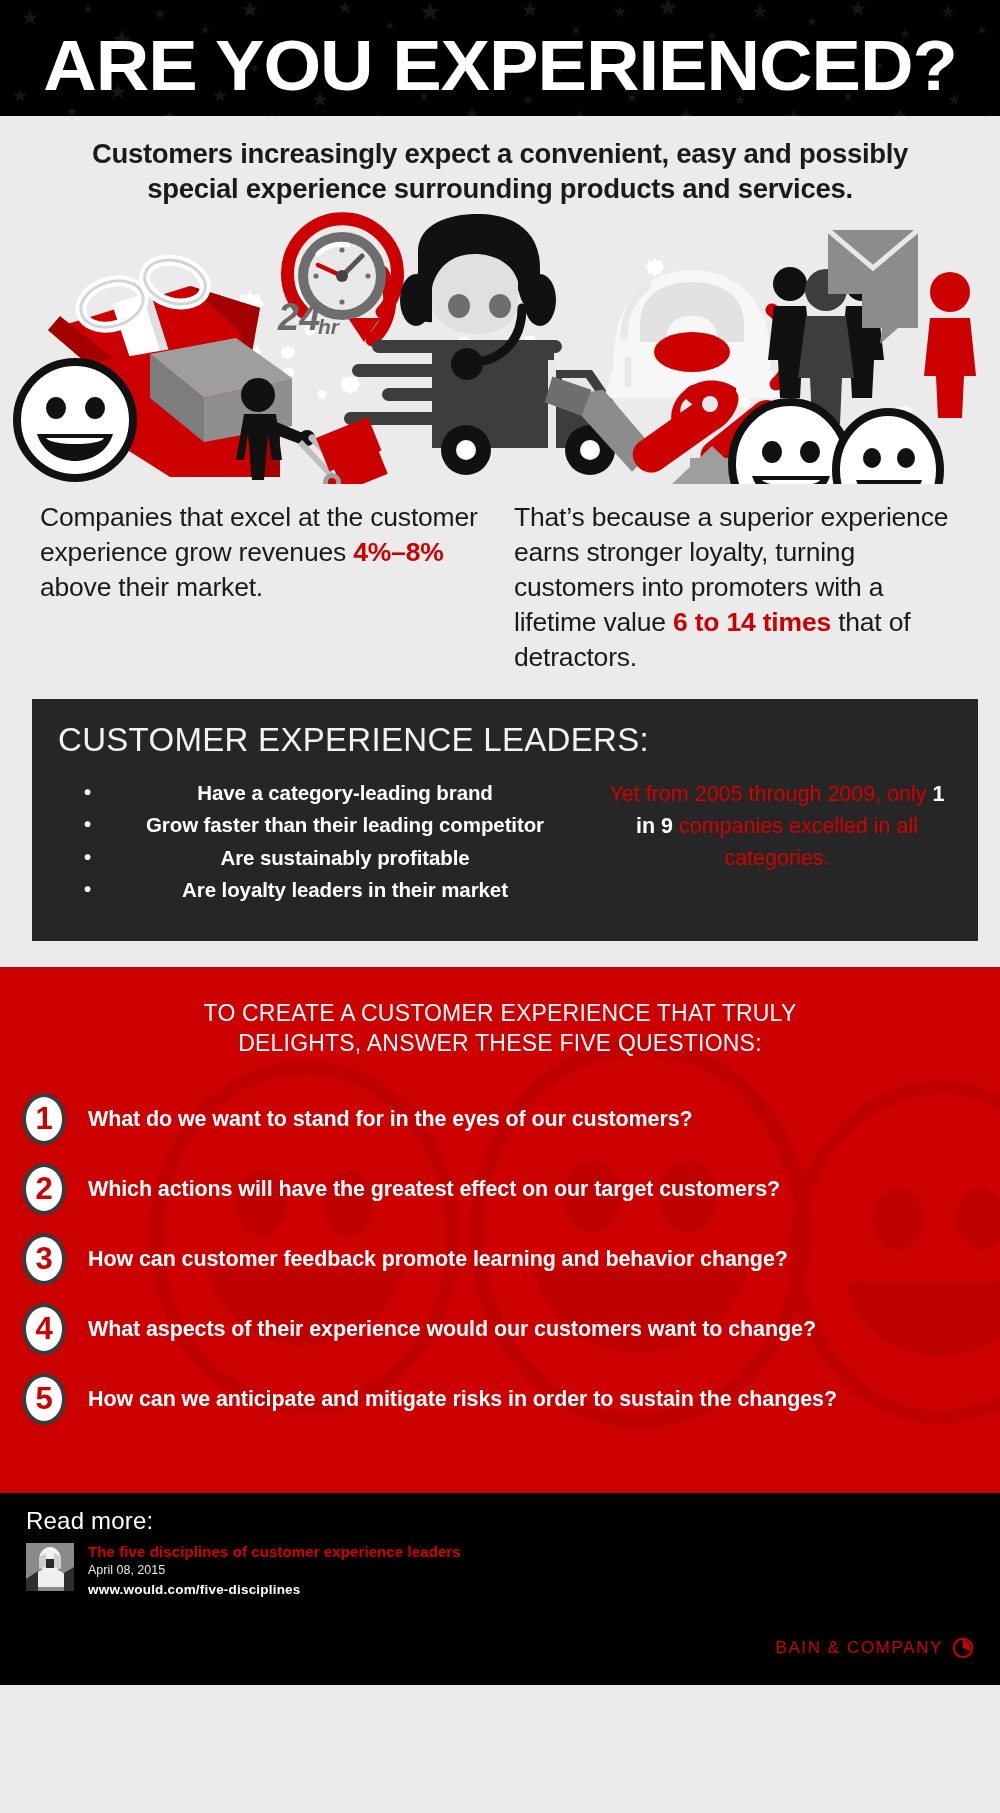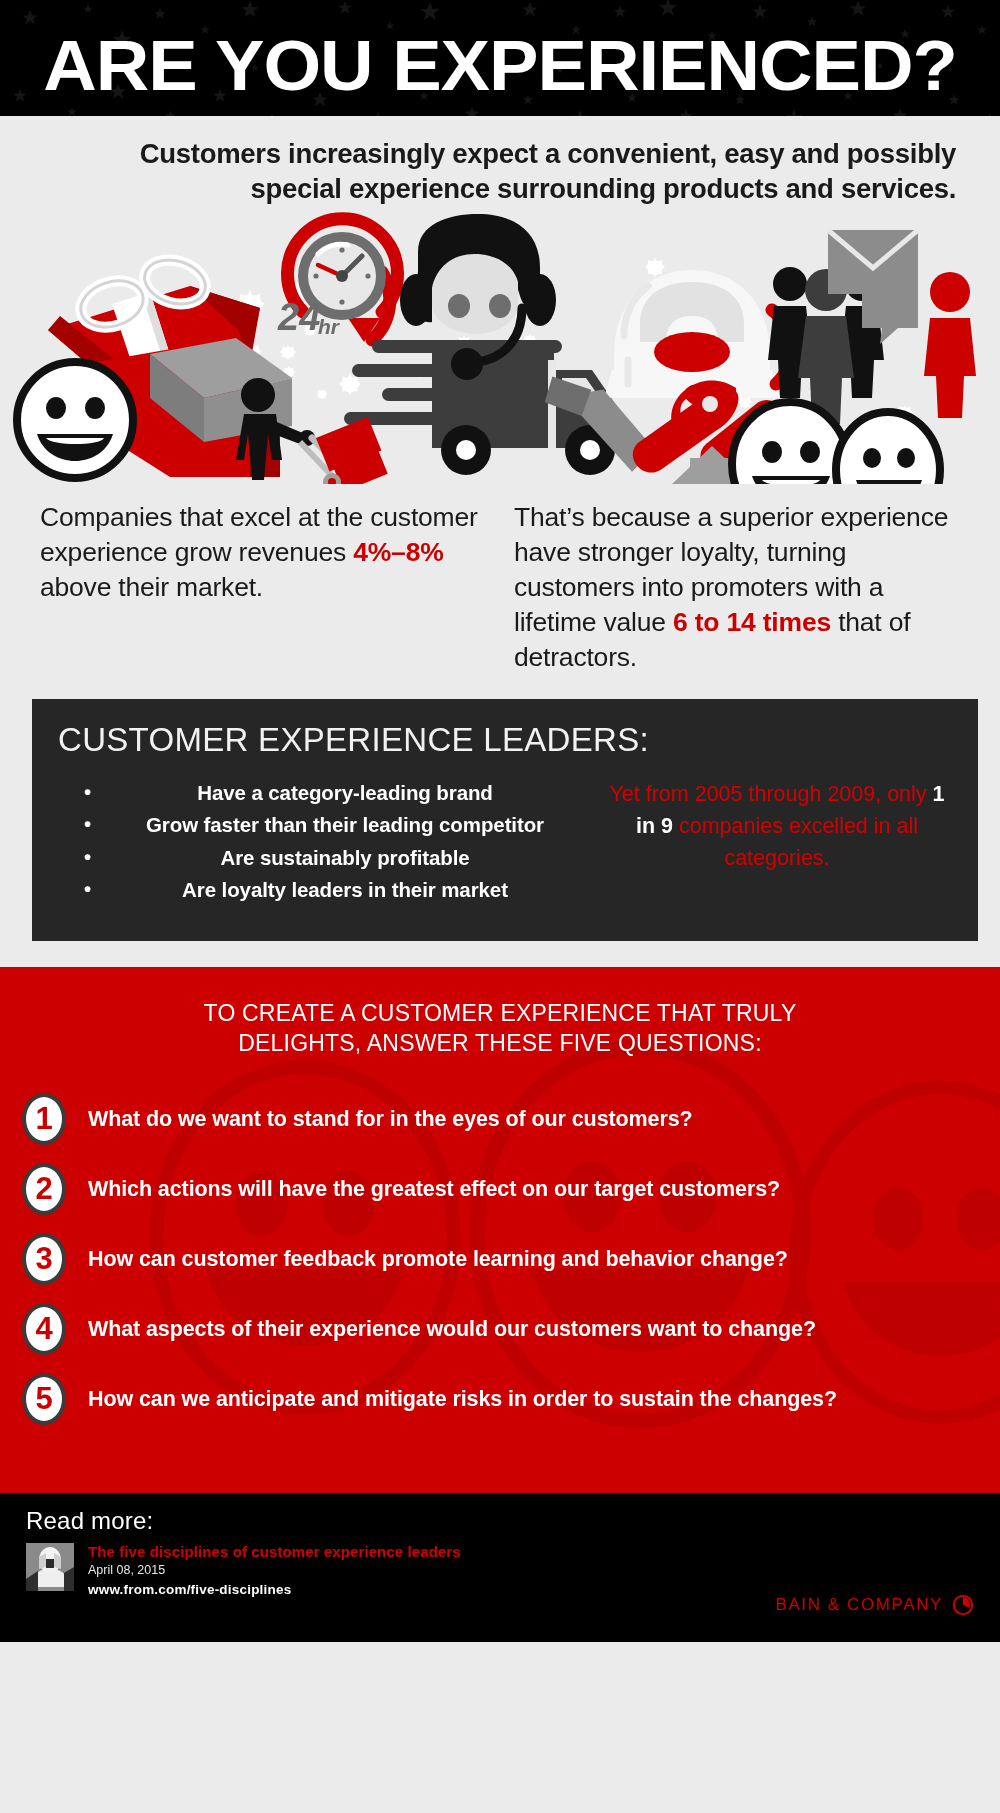--- a/index.html
+++ b/index.html
@@ -29,21 +29,21 @@
     font-size: 70px;
     letter-spacing: -1px;
     text-align: center;
     line-height: 132px;
     transform: scaleX(1.06);
   }
 
   
   .intro {
     padding: 20px 44px 6px 44px;
-    text-align: right;
+    text-align: center;
     color: #1a1a1a;
     font-weight: bold;
     font-size: 27.5px;
     line-height: 1.28;
     letter-spacing: -0.3px;
   }
 
   
   .illo { position: relative; width: 1000px; height: 272px; font-style: italic; }
   .illo svg { display: block; }
@@ -156,21 +156,21 @@
     color: #ffffff;
     font-weight: bold;
     font-size: 21.5px;
     letter-spacing: -0.1px;
   }
 
   
   .footer {
     position: relative;
     background: #000000;
-    height: 149px;
+    height: 192px;
     padding: 14px 26px 0 26px;
   }
   .readmore {
     color: #ffffff;
     font-size: 24px;
     font-family: "Liberation Sans Narrow", "Liberation Sans", sans-serif;
     margin-bottom: 8px;
     letter-spacing: 0.2px;
   }
   .article { display: flex; gap: 14px; align-items: flex-start; }
@@ -469,21 +469,21 @@
         <path d="M856,268 C866,300 912,300 922,268 Z" fill="#111111"></path>
       </g>
     </svg>
   </div>
 
   <div class="cols">
     <div class="col">
       <span>Companies that excel at the customer experience grow revenues </span><span class="hl">4%–8%</span><span> above their market.</span>
     </div>
     <div class="col">
-      <span>That’s because a superior experience have stronger loyalty, turning customers into promoters with a lifetime value </span><span class="hl">6 to 14 times</span><span> that of detractors.</span>
+      <span>That’s because a superior experience earns stronger loyalty, turning customers into promoters with a lifetime value </span><span class="hl">6 to 14 times</span><span> that of detractors.</span>
     </div>
   </div>
 
   <div class="darkbox">
     <h2>CUSTOMER EXPERIENCE LEADERS:</h2>
     <div class="dark-inner">
       <ul class="bullets">
         <li>Have a category-leading brand</li>
         <li>Grow faster than their leading competitor</li>
         <li>Are sustainably profitable</li>
@@ -559,21 +559,21 @@
           <path d="M13,14 L20,10 L20,24 L13,26 Z" fill="#cfcfcf"></path>
           <path d="M28,10 L35,14 L35,26 L28,24 Z" fill="#cfcfcf"></path>
           <rect x="20" y="16" width="8" height="9" fill="#2b2b2b"></rect>
           <path d="M0,36 L12,28 L12,48 L0,48 Z" fill="#2e2e2e"></path>
           <path d="M38,30 L48,24 L48,48 L38,48 Z" fill="#2e2e2e"></path>
         </svg>
       </div>
       <div>
         <div class="art-title">The five disciplines of customer experience leaders</div>
         <div class="art-date">April 08, 2015</div>
-        <div class="art-url">www.from.com/five-disciplines</div>
+        <div class="art-url">www.would.com/five-disciplines</div>
       </div>
     </div>
     <div class="bainlogo">
       <div class="bname">BAIN &amp; COMPANY</div>
       <svg width="22" height="22" viewBox="0 0 22 22">
         <circle cx="11" cy="11" r="9.2" fill="none" stroke="#cc0000" stroke-width="2"></circle>
         <path d="M11,11 L11,3 A8,8 0 0 1 17.5,14 Z" fill="#cc0000"></path>
       </svg>
     </div>
   </div>

